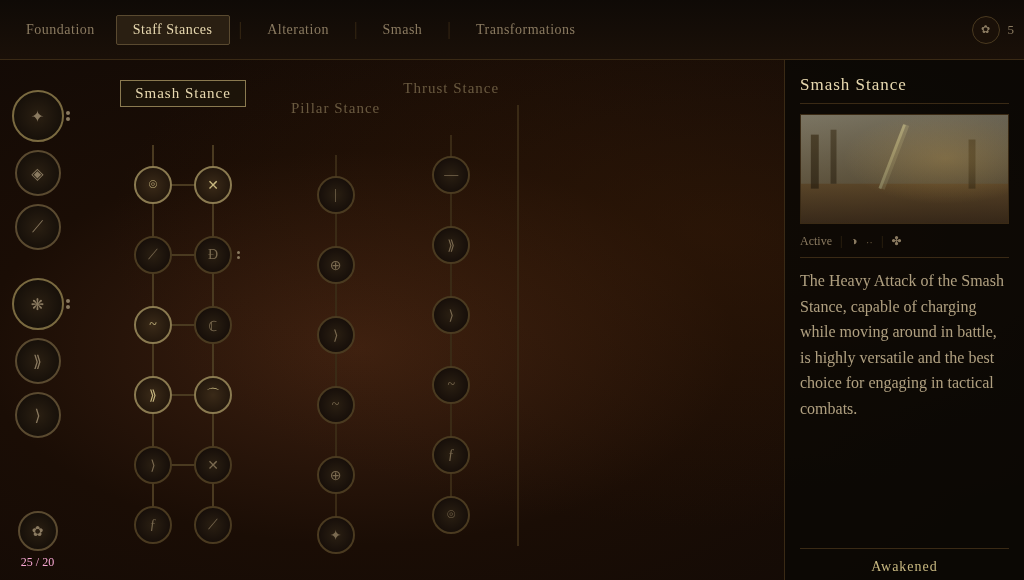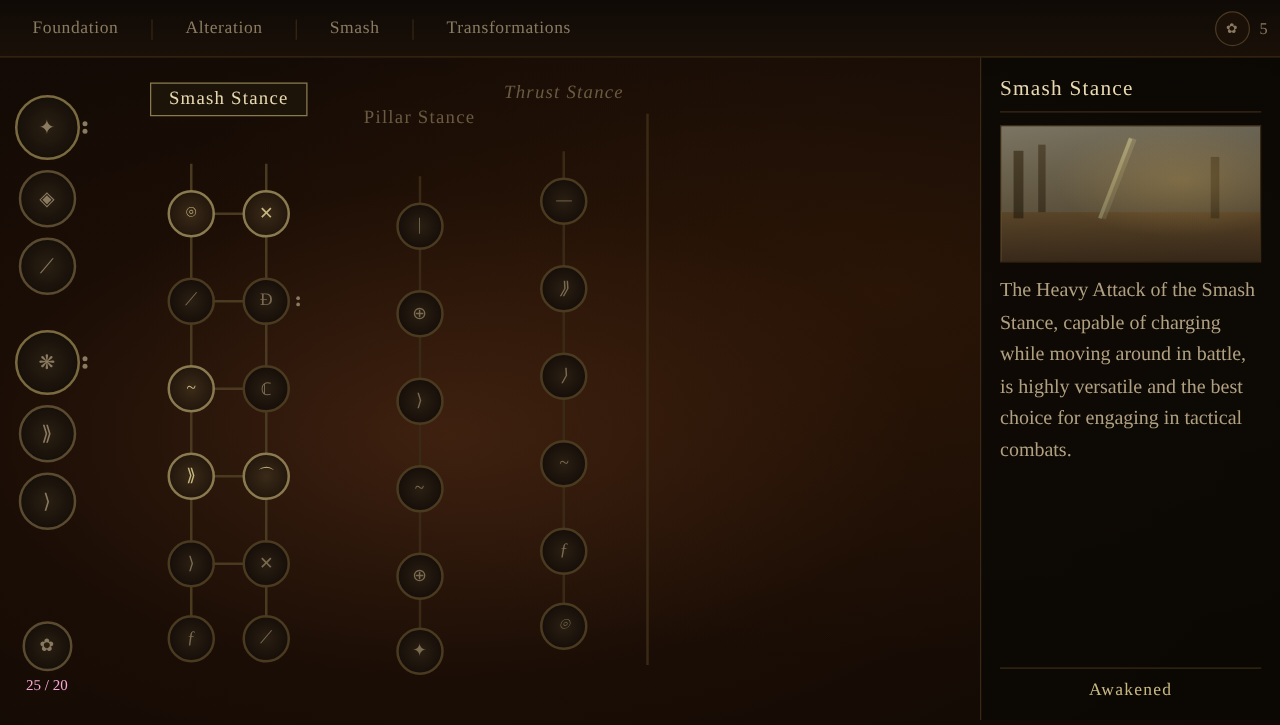--- a/index.html
+++ b/index.html
@@ -30,21 +30,21 @@
       background: radial-gradient(ellipse at 70% 40%, rgba(80,40,10,0.3) 0%, transparent 60%);
       z-index: 0;
     }
 
     
     .nav-bar {
       position: relative;
       z-index: 10;
       display: flex;
       align-items: center;
-      height: 46px;
+      height: 60px;
       background: linear-gradient(to bottom, #0f0a06, #1a1008);
       border-bottom: 1px solid #3a2a15;
       padding: 0 10px;
       gap: 5px;
     }
 
     .nav-item {
       padding: 6px 16px;
       color: #8a7a60;
       font-size: 14px;
@@ -329,20 +329,21 @@
       border-radius: 50%;
       background: #8a7a60;
     }
 
   </style>
 </head>
 <body>
 
 <nav class="nav-bar">
   <div class="nav-item">Foundation</div>
+  <div class="nav-item active">Staff Stances</div>
   <span class="nav-separator">|</span>
   <div class="nav-item">Alteration</div>
   <span class="nav-separator">|</span>
   <div class="nav-item">Smash</div>
   <span class="nav-separator">|</span>
   <div class="nav-item">Transformations</div>
   <div class="nav-right">
     <div class="nav-icon-btn">
       <span>✿</span>
     </div>
@@ -471,21 +472,21 @@
           </div>
         <div class="skill-node" style="position:absolute; left:21px; top:321px;">
             <span>⊕</span>
           </div>
         <div class="skill-node" style="position:absolute; left:21px; top:381px;">
             <span>✦</span>
           </div>
       </div>
     </div>
 
-    <div class="stance-section" style="margin-left:15px;font-style:italic;">
+    <div class="stance-section" style="margin-left:15px;">
       <div class="stance-title dim">Thrust Stance</div>
       <div style="position:relative; width:80px; height:420px;">
         <svg class="tree-svg" viewBox="0 0 80 420">
           <line x1="40" y1="20" x2="40" y2="400" stroke="#3a2a15" stroke-width="2"></line>
         </svg>
         <div class="skill-node" style="position:absolute; left:21px; top:41px;">
             <span>—</span>
           </div>
         <div class="skill-node" style="position:absolute; left:21px; top:111px;">
             <span>⟫</span>
@@ -530,20 +531,28 @@
 
         <rect x="10" y="20" width="8" height="55" fill="#2a1f10" opacity="0.7"></rect>
         <rect x="30" y="15" width="6" height="55" fill="#2a1f10" opacity="0.6"></rect>
         <rect x="170" y="25" width="7" height="50" fill="#2a1f10" opacity="0.6"></rect>
 
         <line x1="105" y1="10" x2="80" y2="75" stroke="rgba(255,255,200,0.7)" stroke-width="3"></line>
         <line x1="107" y1="10" x2="82" y2="75" stroke="rgba(255,255,200,0.3)" stroke-width="6"></line>
       </svg>
     </div>
 
+    <div class="panel-stats">
+      <span>Active</span>
+      <span class="stat-separator">|</span>
+      <span>◑</span>
+      <span style="font-size:11px; color:#6a5a40;">··</span>
+      <span class="stat-separator">|</span>
+      <span>✤</span>
+    </div>
 
     <div class="panel-description">
       <span>The Heavy Attack of the Smash Stance, capable of charging while moving around in battle, is highly versatile and the best choice for engaging in tactical combats.</span>
     </div>
 
     <div class="panel-footer">Awakened</div>
   </div>
 
 </div>
 

